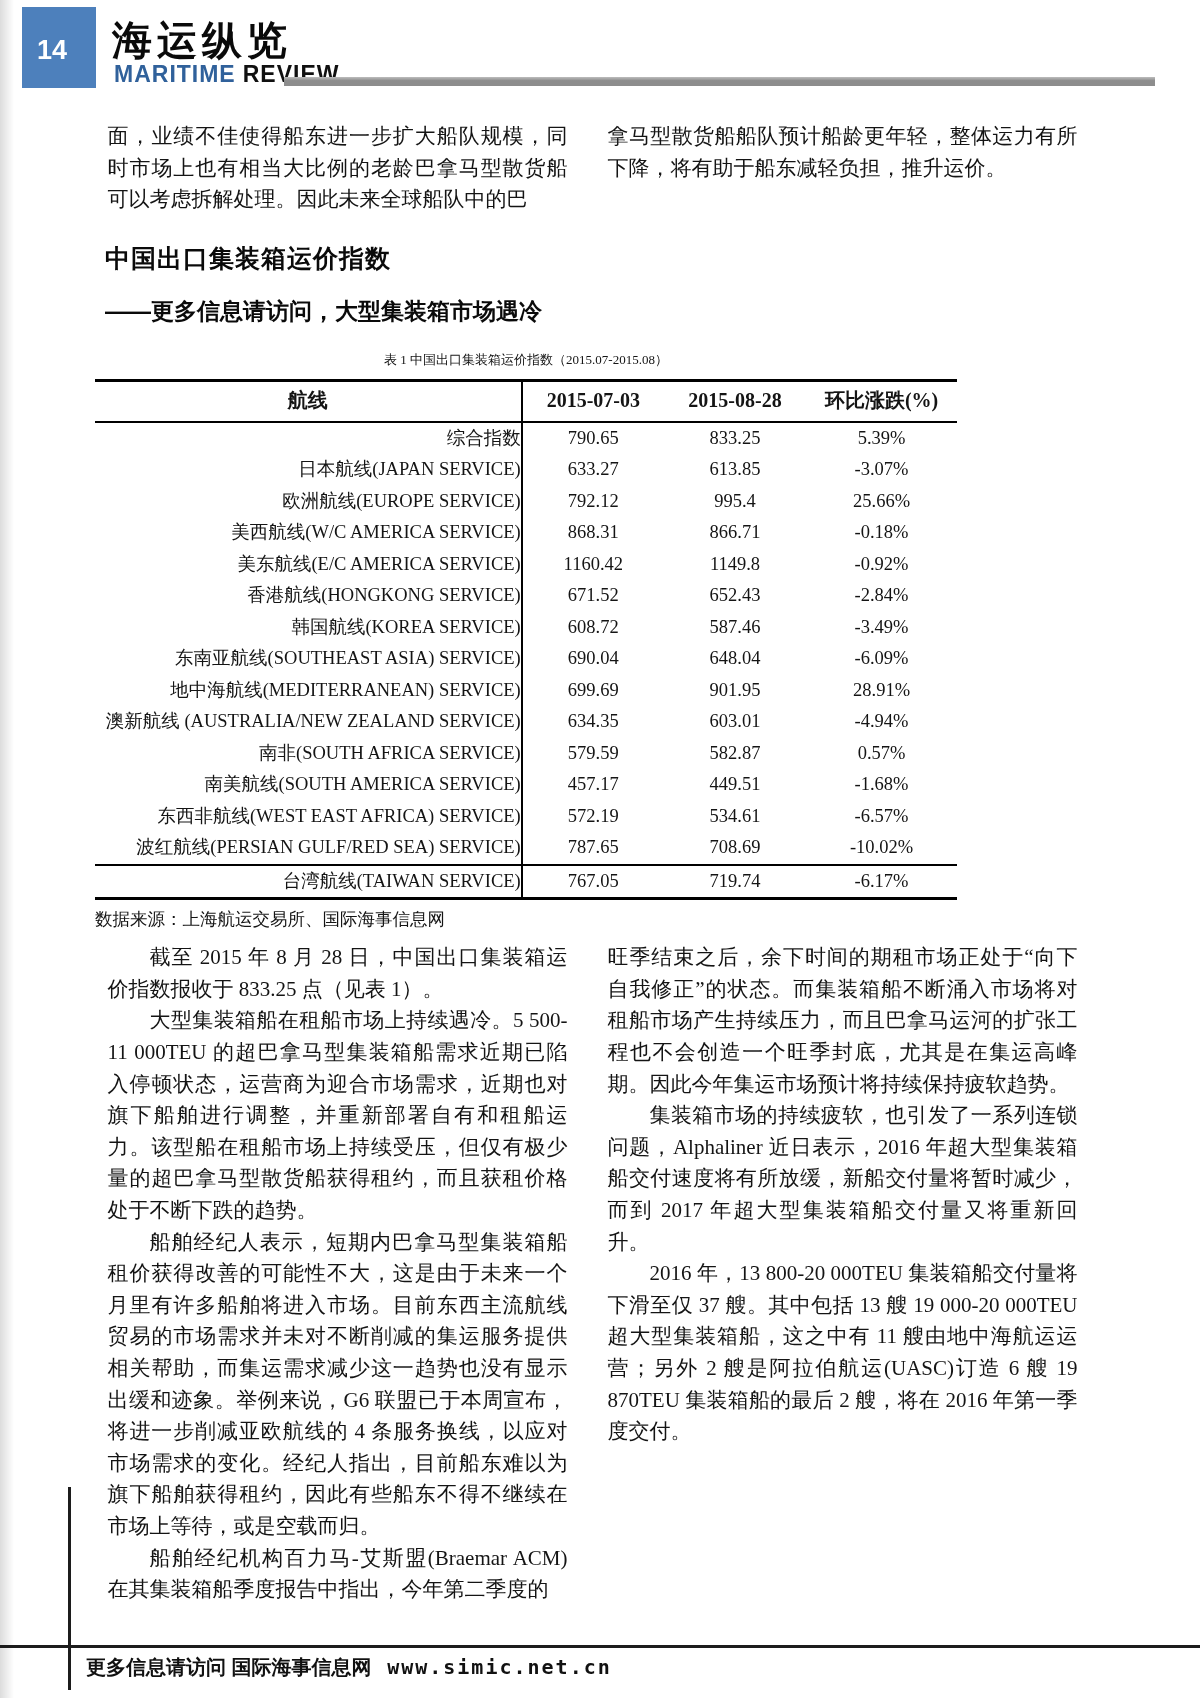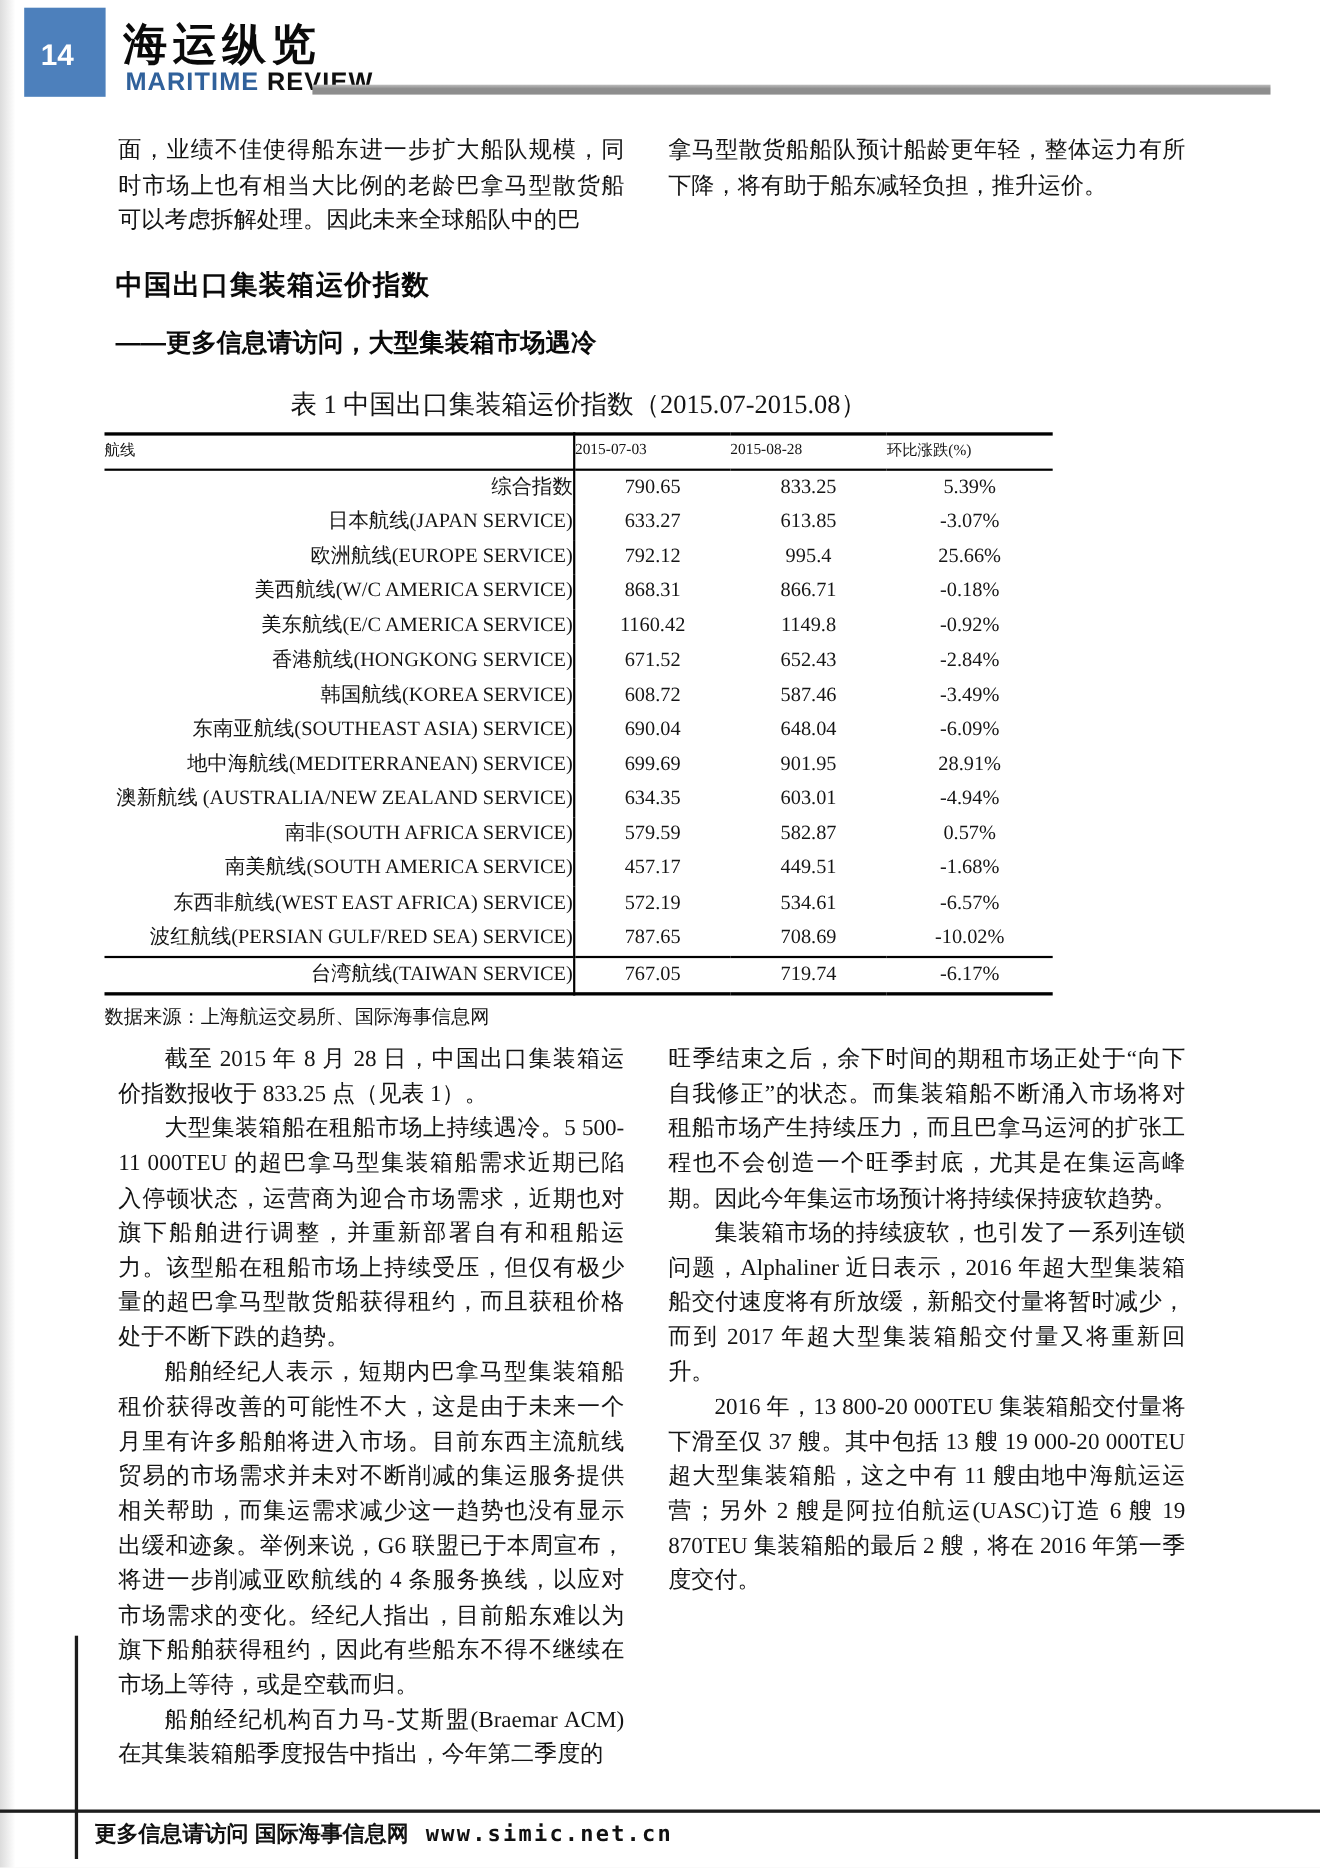--- a/index.html
+++ b/index.html
@@ -48,29 +48,29 @@
   .sec-heading {
     margin:26px 0 12px 0; font-family:"Liberation Sans",sans-serif;
     font-weight:bold; font-size:25px; letter-spacing:1px; color:#0a0a0a;
   }
   .sec-subheading {
     margin:21px 0 0 0; font-family:"Liberation Sans",sans-serif;
     font-weight:bold; font-size:23px; color:#0a0a0a;
   }
   
   .table-wrap { margin:24px 0 0 -10px; width:862px; }
-  .table-title { text-align:center; font-size:24px; margin:0 0 10px 0; }
+  .table-title { text-align:center; font-size:13px; margin:0 0 10px 0; }
   table.idx {
     width:100%; border-collapse:collapse;
     border-top:3px solid #000; border-bottom:3px solid #000;
   }
   table.idx th, table.idx td { font-size:18.5px; }
   table.idx thead th {
-    border-bottom:2.5px solid #000; font-weight:normal; font-size:14px;
-    padding:5px 0 7px; text-align:left;
+    border-bottom:2.5px solid #000; font-weight:bold; font-size:20px;
+    padding:5px 0 7px; text-align:center;
   }
   table.idx th:first-child, table.idx td:first-child { border-right:2px solid #000; }
   table.idx td { text-align:center; padding:4px 0; line-height:23.5px; }
   table.idx td:first-child { text-align:right; padding-left:9px; }
   table.idx .c1 { width:49.5%; } .c2 { width:16.5%; } .c3 { width:16.5%; } .c4 { width:17.5%; }
   table.idx tbody tr:last-child td { border-top:2.5px solid #000; }
   .source { margin:7px 0 0 0; font-size:17.5px; }
   .cols.main { margin-top:11px; }
   
   .footer-hrule { position:absolute; top:1645px; left:0; width:1200px; height:2.5px; background:#1c1c1c; }

